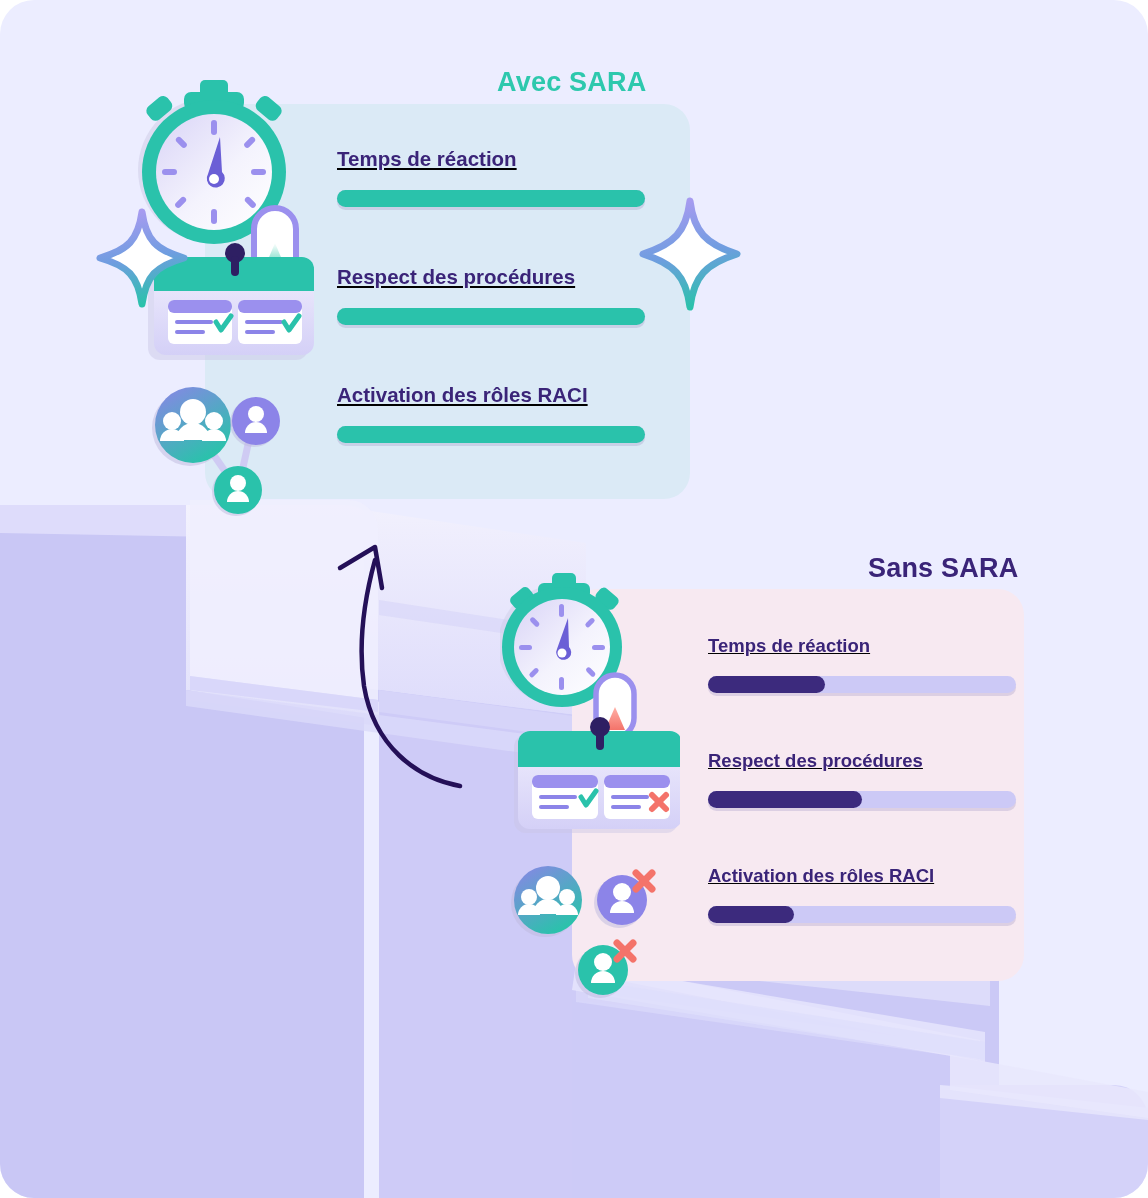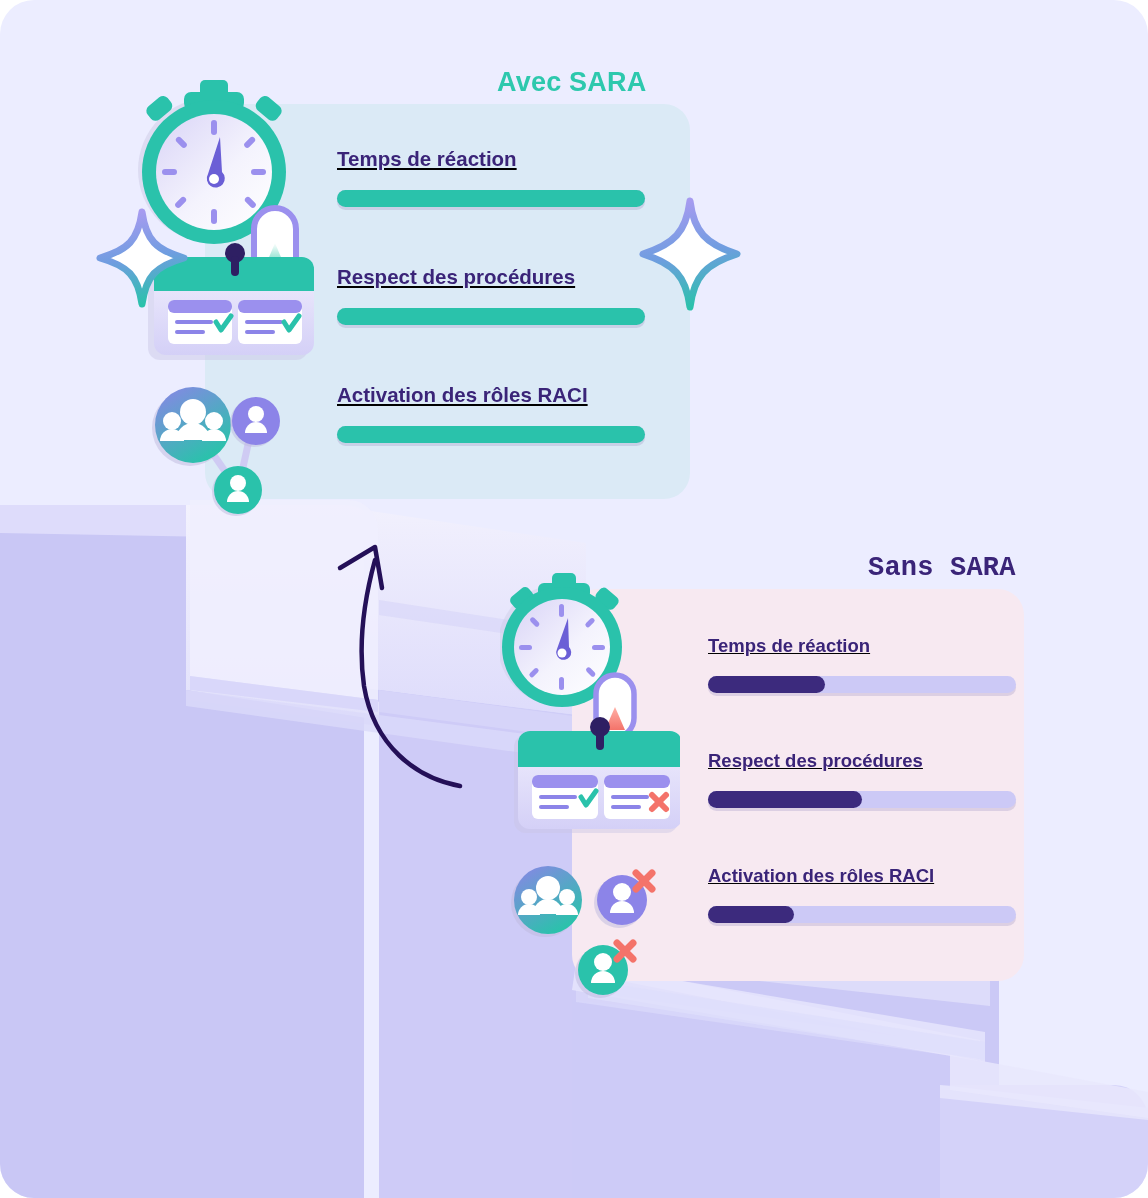--- a/index.html
+++ b/index.html
@@ -23,21 +23,21 @@
   
   .title{
     position:absolute;
     font-size:27px;
     font-weight:bold;
     letter-spacing:.2px;
     white-space:nowrap;
     text-align:center;
   }
   #title-avec{left:497px;top:67px;color:#2dc8ad;}
-  #title-sans{left:868px;top:553px;color:#3a2478;font-family:Liberation Mono, monospace;}
+  #title-sans{left:868px;top:553px;color:#3a2478;}
 
   
   .card{position:absolute;border-radius:26px;}
   #card-avec{
     left:205px;top:104px;width:485px;height:395px;
     background:#dbeaf6;
   }
   #card-sans{
     left:572px;top:589px;width:452px;height:392px;
     background:#f7e9f1;

